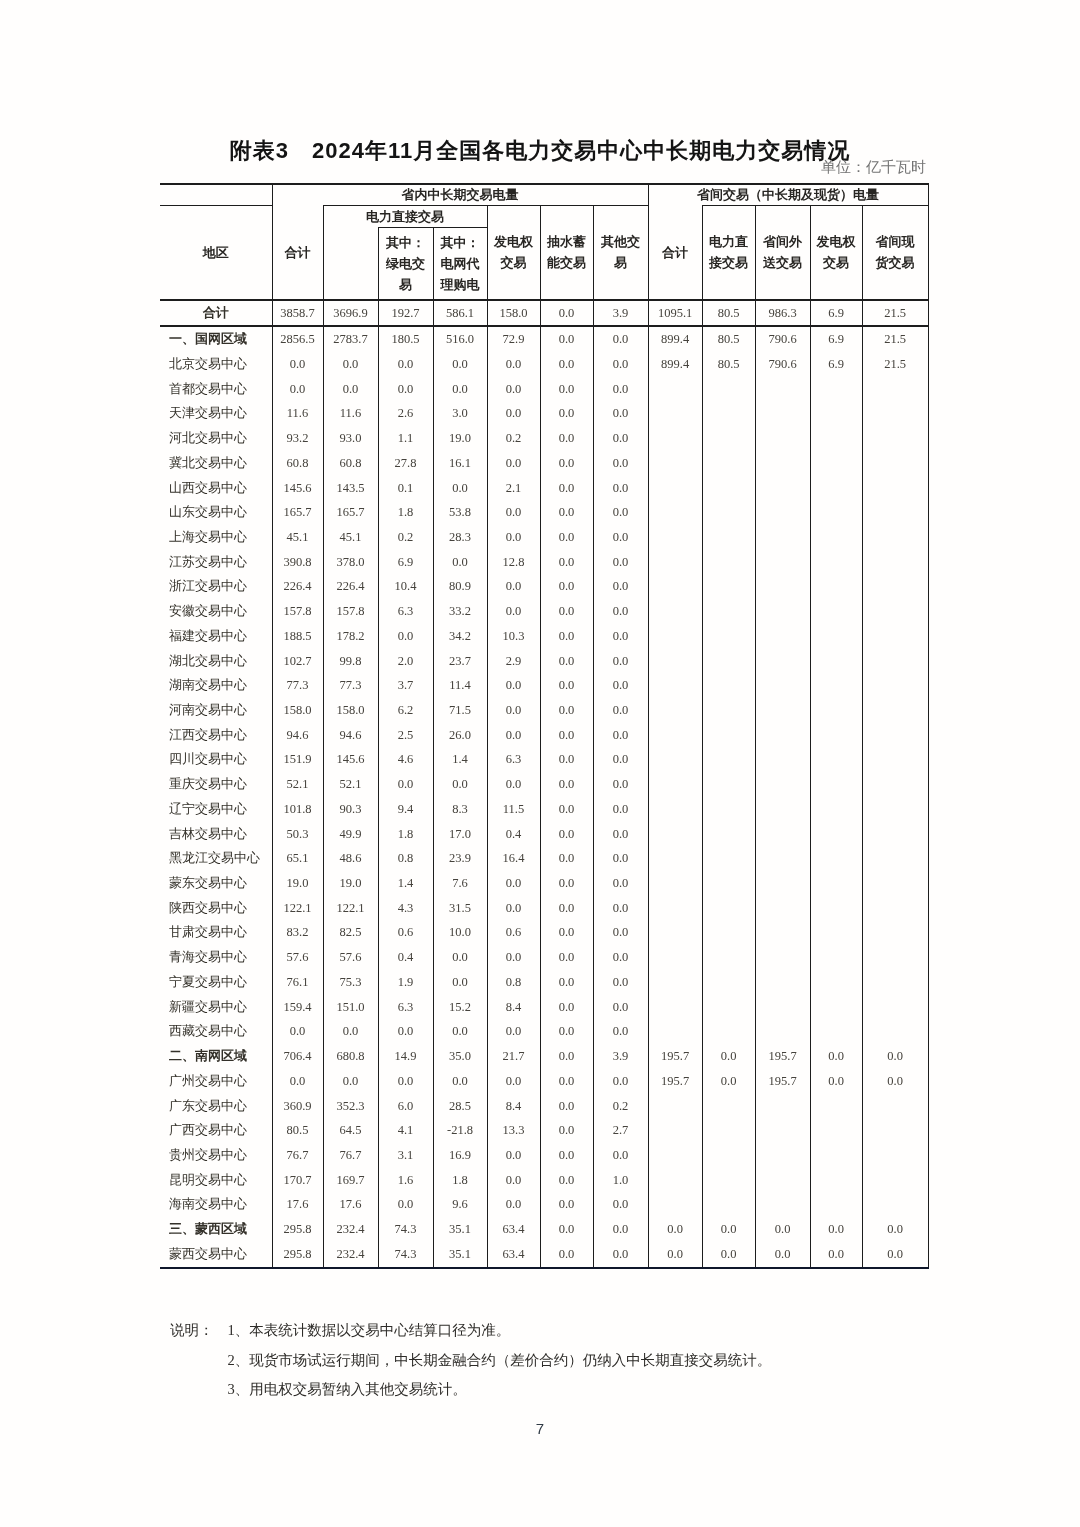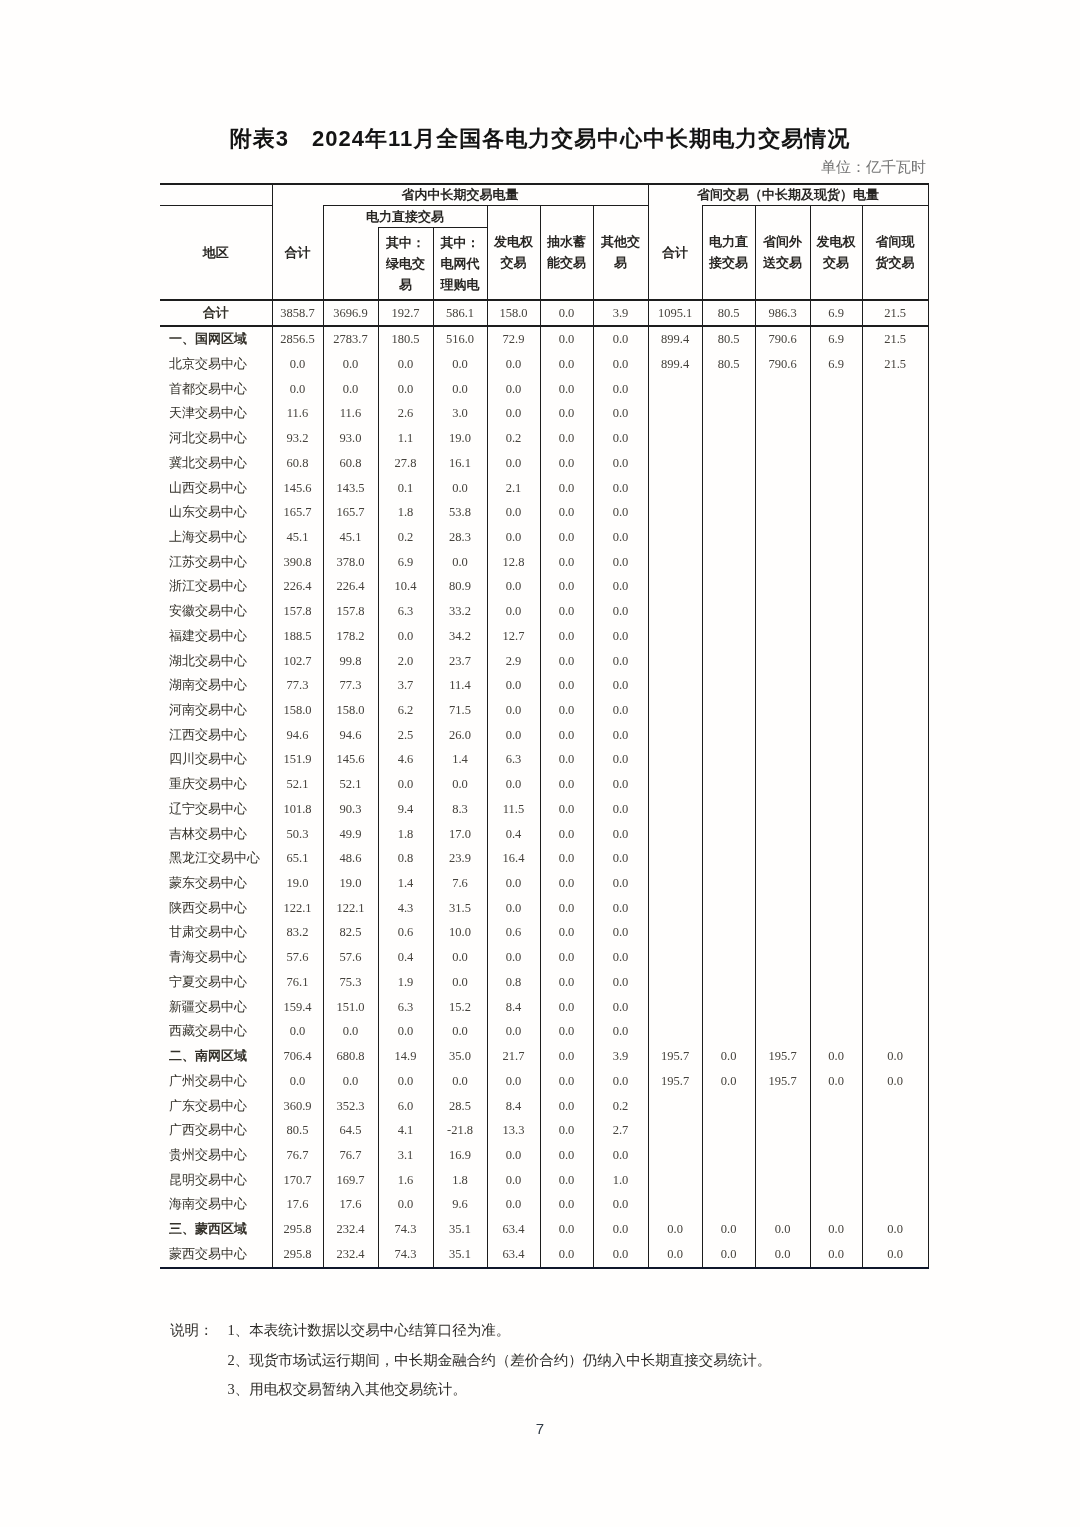--- a/index.html
+++ b/index.html
@@ -1,19 +1,19 @@
 <!DOCTYPE html>
 <html lang="zh"><head>
 <meta charset="utf-8">
 <style>
   html,body{margin:0;padding:0;background:#ffffff;}
   body{width:1080px;height:1527px;position:relative;
        font-family:"Liberation Serif","DejaVu Serif",serif;color:#34322e;}
   .sheet{position:absolute;inset:0;background:#fffefd;}
-  .title{position:absolute;top:124px;left:0;width:1080px;text-align:center;
+  .title{position:absolute;top:136px;left:0;width:1080px;text-align:center;
          font-family:"Liberation Sans","DejaVu Sans",sans-serif;
          font-weight:bold;font-size:22px;letter-spacing:1px;color:#141414;}
   .unit{position:absolute;top:158px;left:160px;width:766px;text-align:right;
         font-size:15px;color:#737373;}
   table.main{position:absolute;top:183px;left:160px;width:768px;
         border-collapse:collapse;table-layout:fixed;}
   th,td{box-sizing:border-box;vertical-align:middle;}
   
   thead th{border:1px solid #1d1d1d;font-weight:bold;font-size:13px;
            line-height:21px;white-space:pre-line;text-align:center;
@@ -295,21 +295,21 @@
           <td></td>
           <td></td>
           <td></td>
         </tr>
         <tr>
           <td>福建交易中心</td>
           <td>188.5</td>
           <td>178.2</td>
           <td>0.0</td>
           <td>34.2</td>
-          <td>12.7</td>
+          <td>10.3</td>
           <td>0.0</td>
           <td>0.0</td>
           <td></td>
           <td></td>
           <td></td>
           <td></td>
           <td></td>
         </tr>
         <tr>
           <td>湖北交易中心</td>

